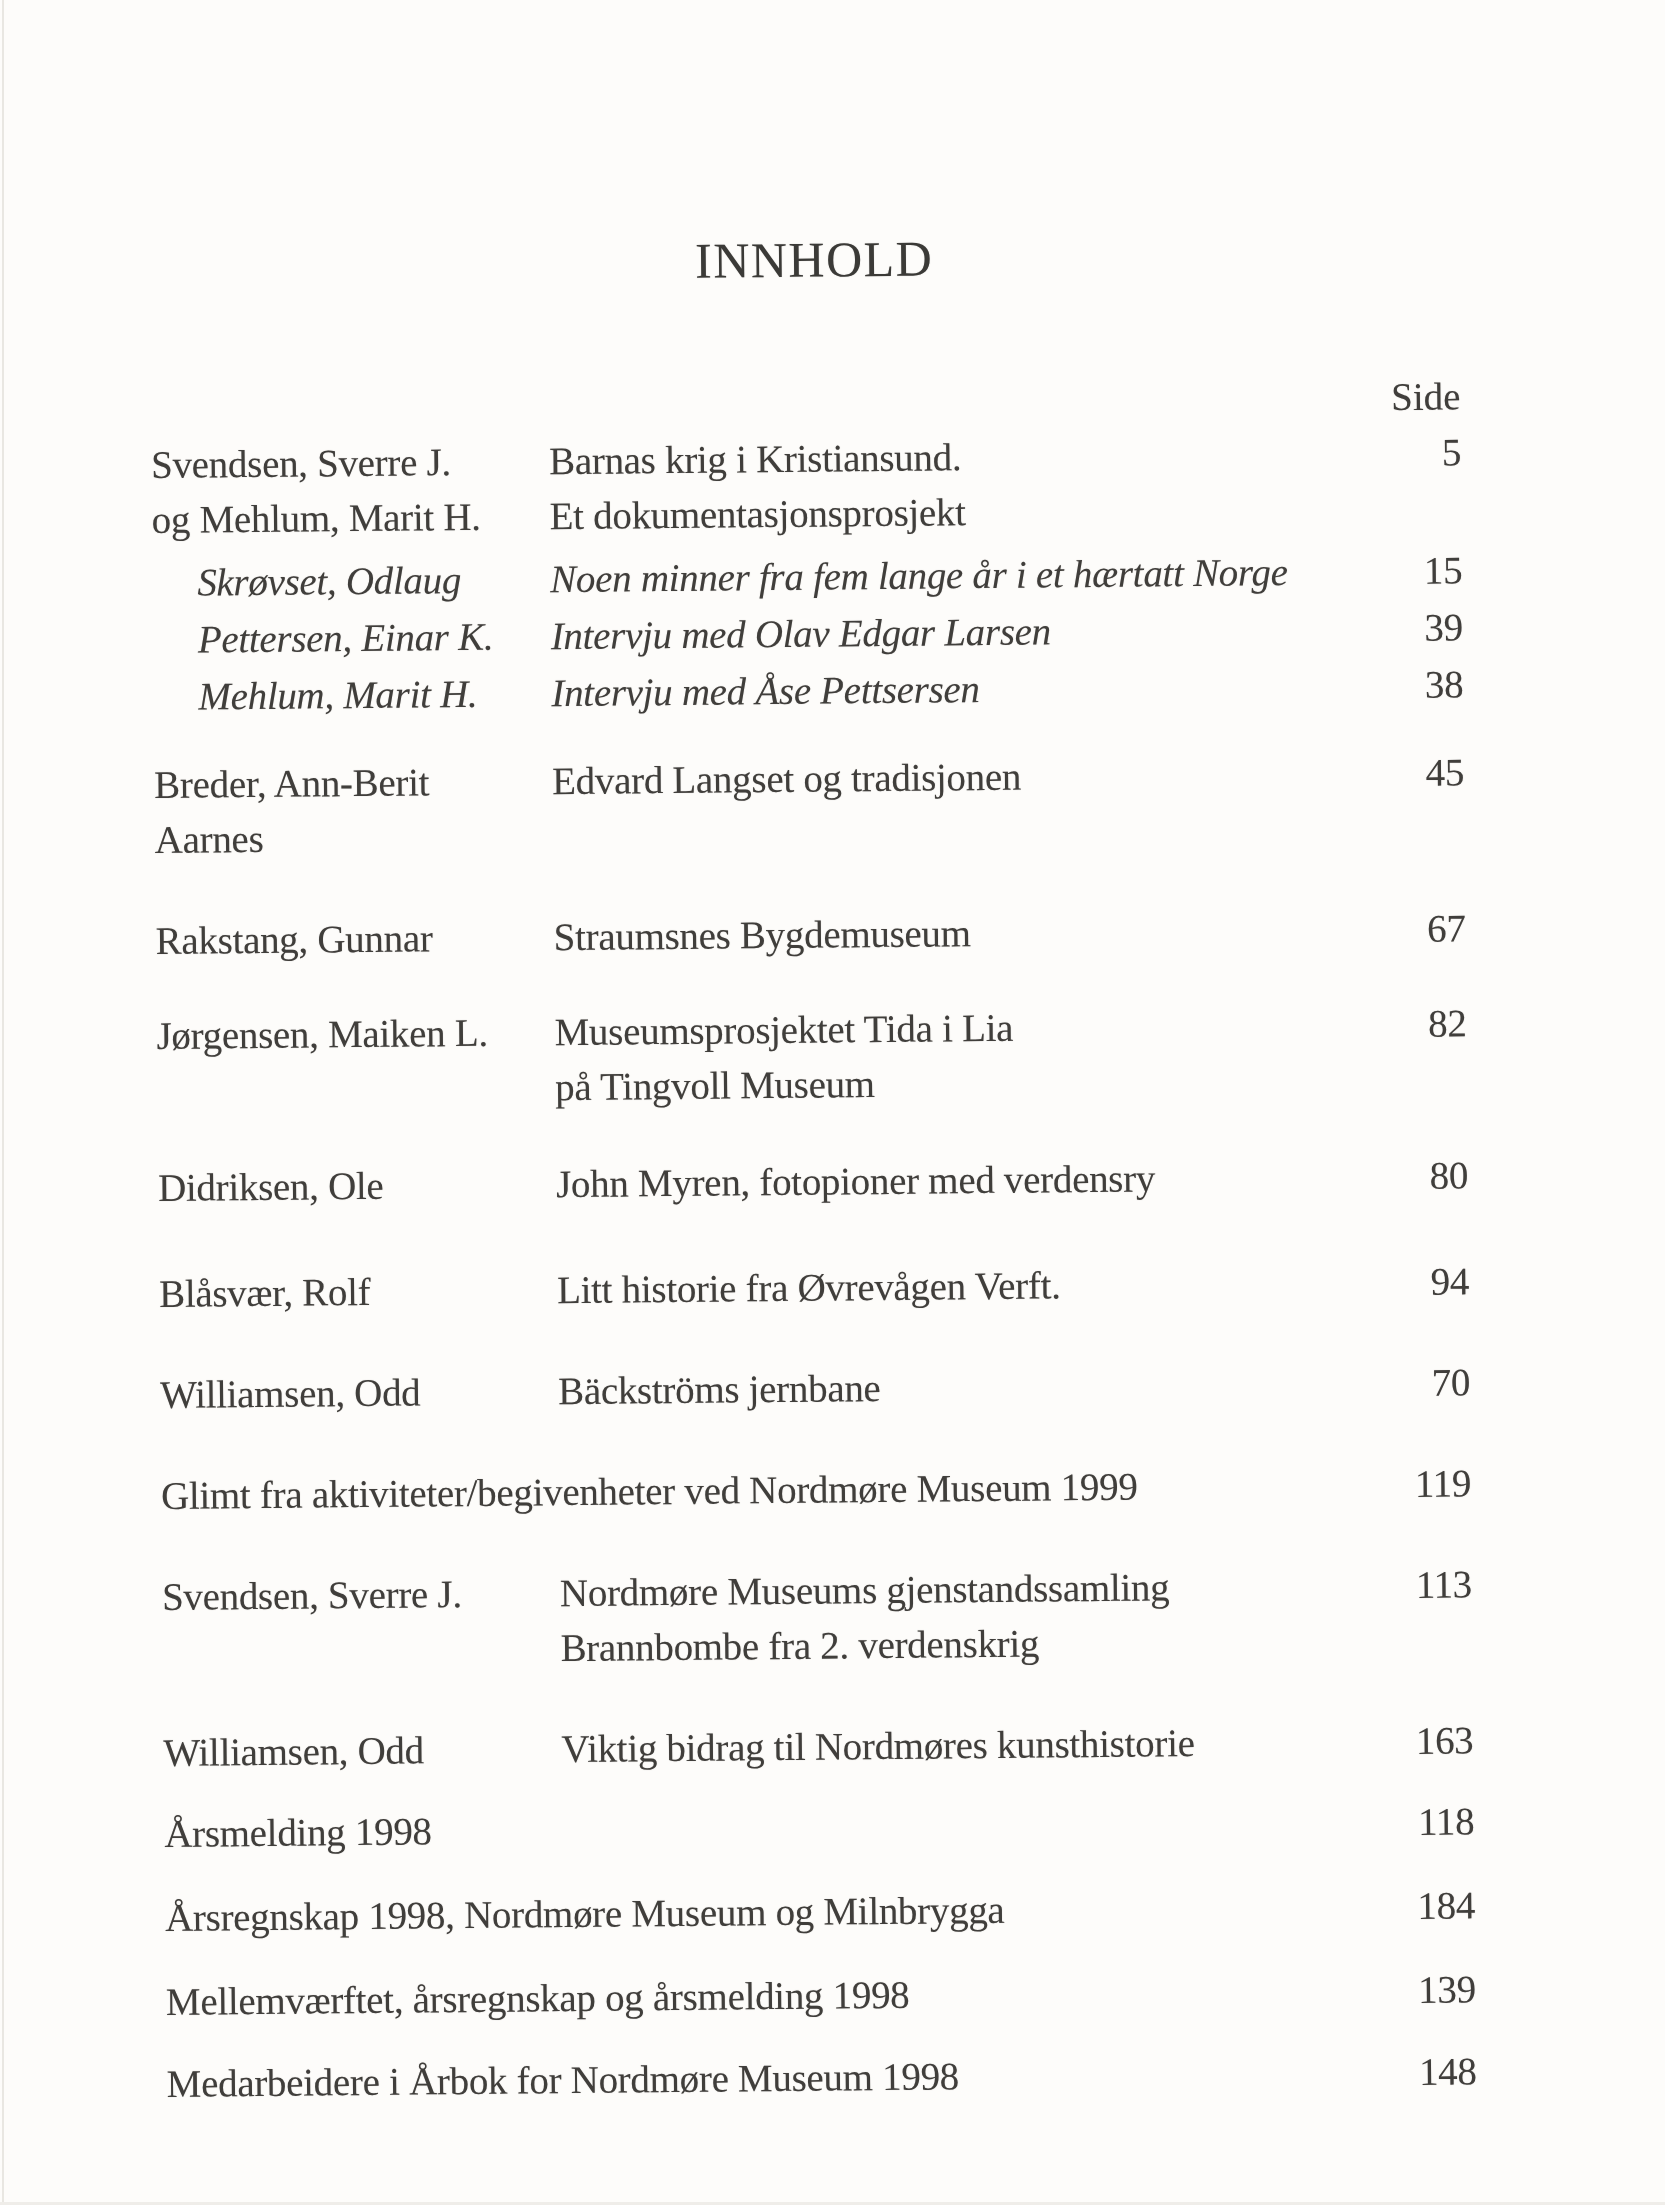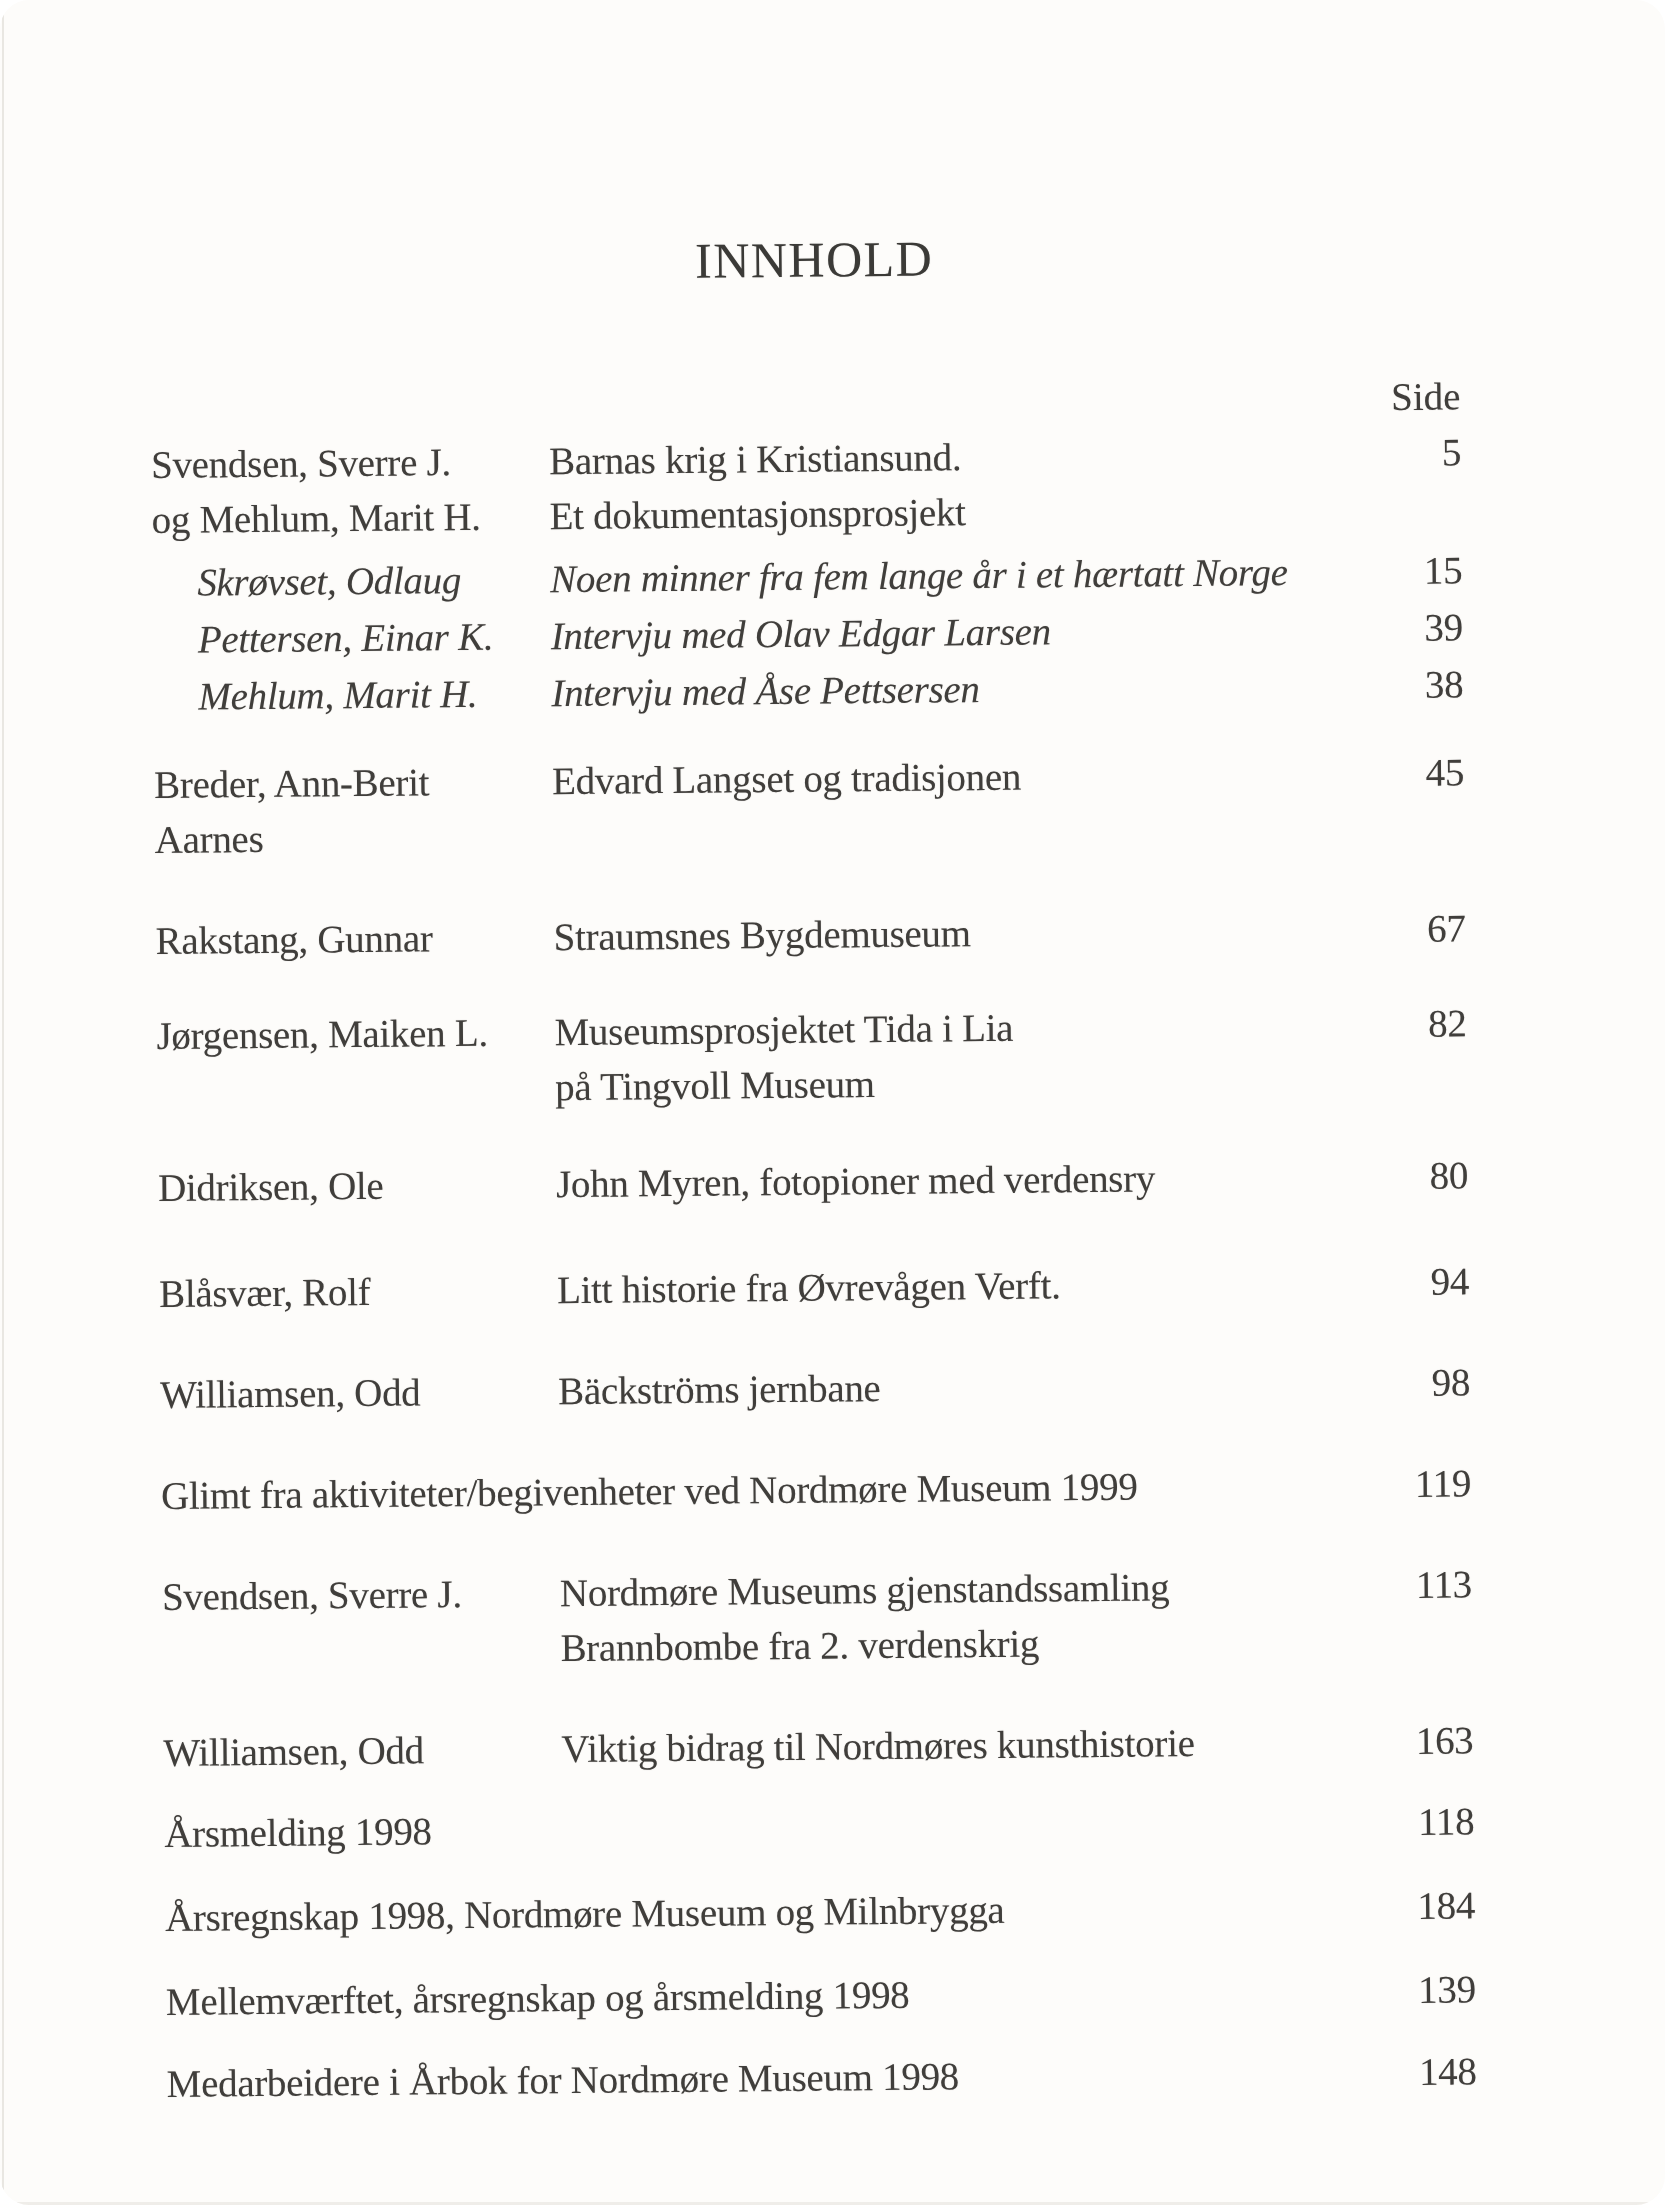--- a/index.html
+++ b/index.html
@@ -9,21 +9,20 @@
     background: #ffffff;
   }
   .page {
     position: relative;
     width: 1665px;
     height: 2205px;
     background: #fdfcfa;
     overflow: hidden;
     font-family: "Liberation Serif", "DejaVu Serif", serif;
     color: #403e3b;
-    border-radius: 29px;
   }
   
   .edge-line {
     position: absolute;
     left: 1.5px; top: 0; bottom: 0;
     width: 2px;
     background: #e9e7e2;
   }
   .edge-bottom {
     position: absolute;
@@ -169,21 +168,21 @@
 
       <div class="row" style="margin-top:51px;">
         <div class="author">Blåsvær, Rolf</div>
         <div class="title">Litt historie fra Øvrevågen Verft.</div>
         <div class="pagenum">94</div>
       </div>
 
       <div class="row" style="margin-top:46px;">
         <div class="author">Williamsen, Odd</div>
         <div class="title">Bäckströms jernbane</div>
-        <div class="pagenum">98</div>
+        <div class="pagenum">70</div>
       </div>
 
       <div class="row wide" style="margin-top:46px;">
         <div class="text">Glimt fra aktiviteter/begivenheter ved Nordmøre Museum 1999</div>
         <div class="pagenum">119</div>
       </div>
 
       <div class="row" style="margin-top:46px;">
         <div class="author">Svendsen, Sverre J.</div>
         <div class="title">

